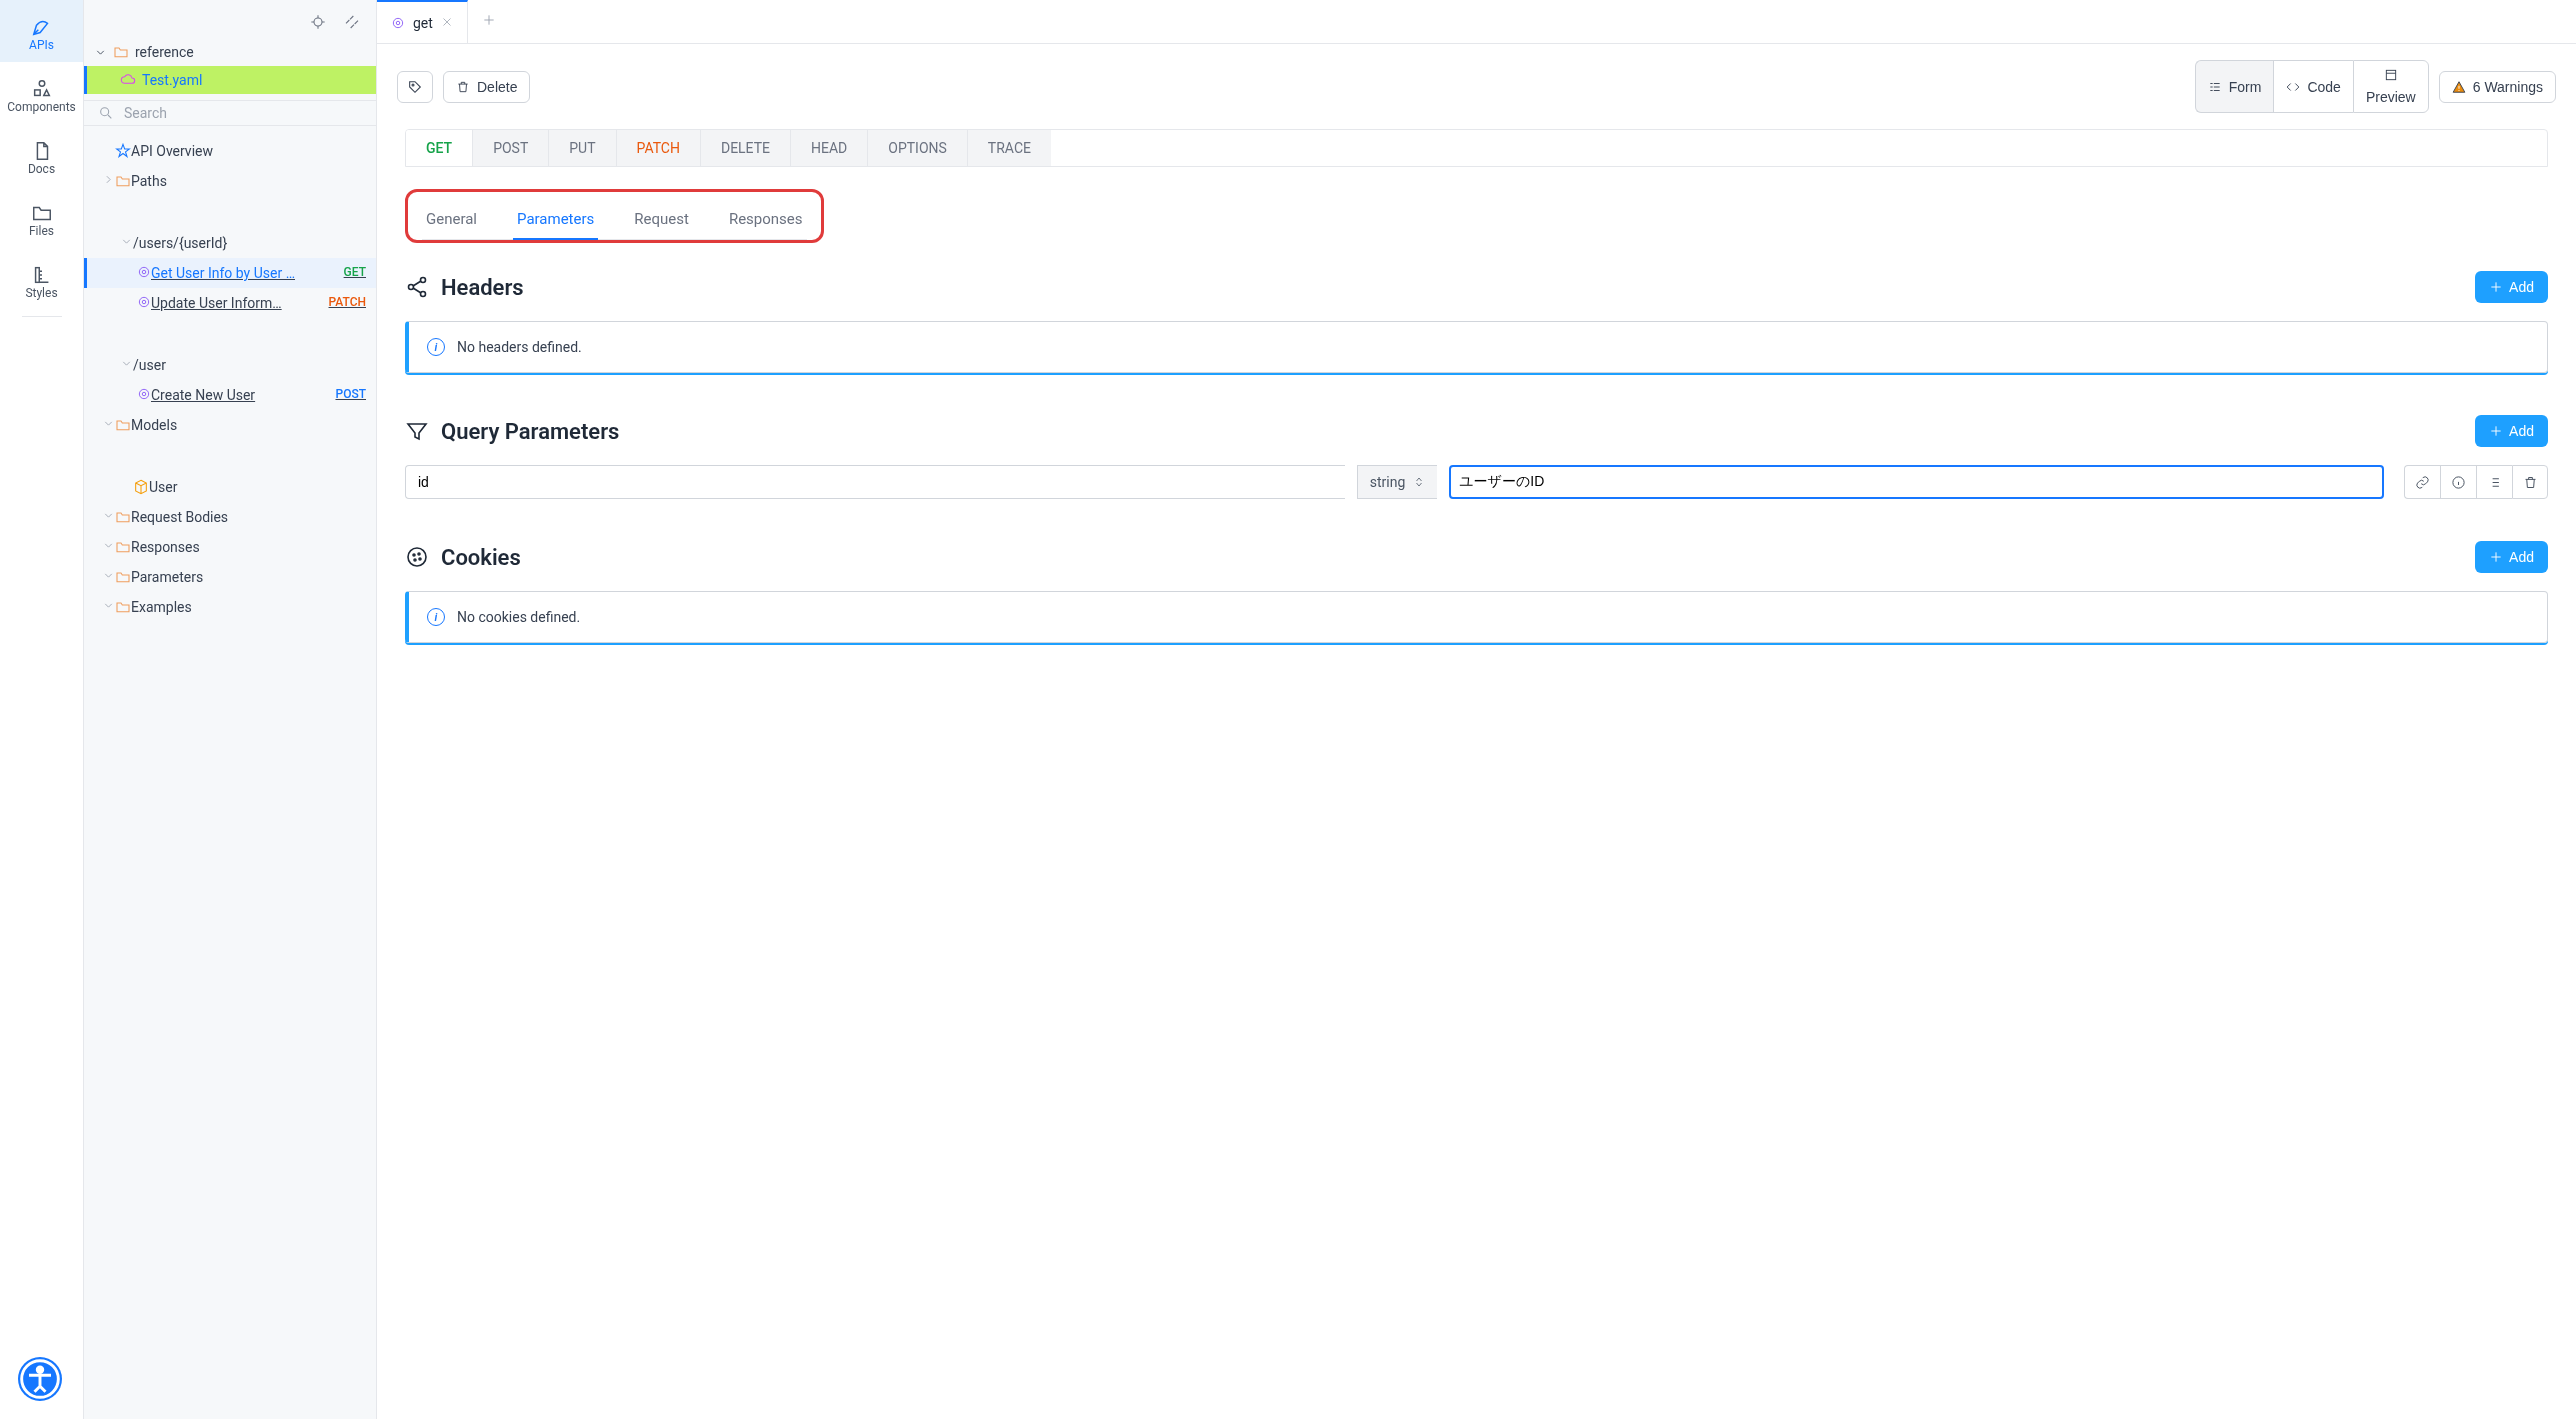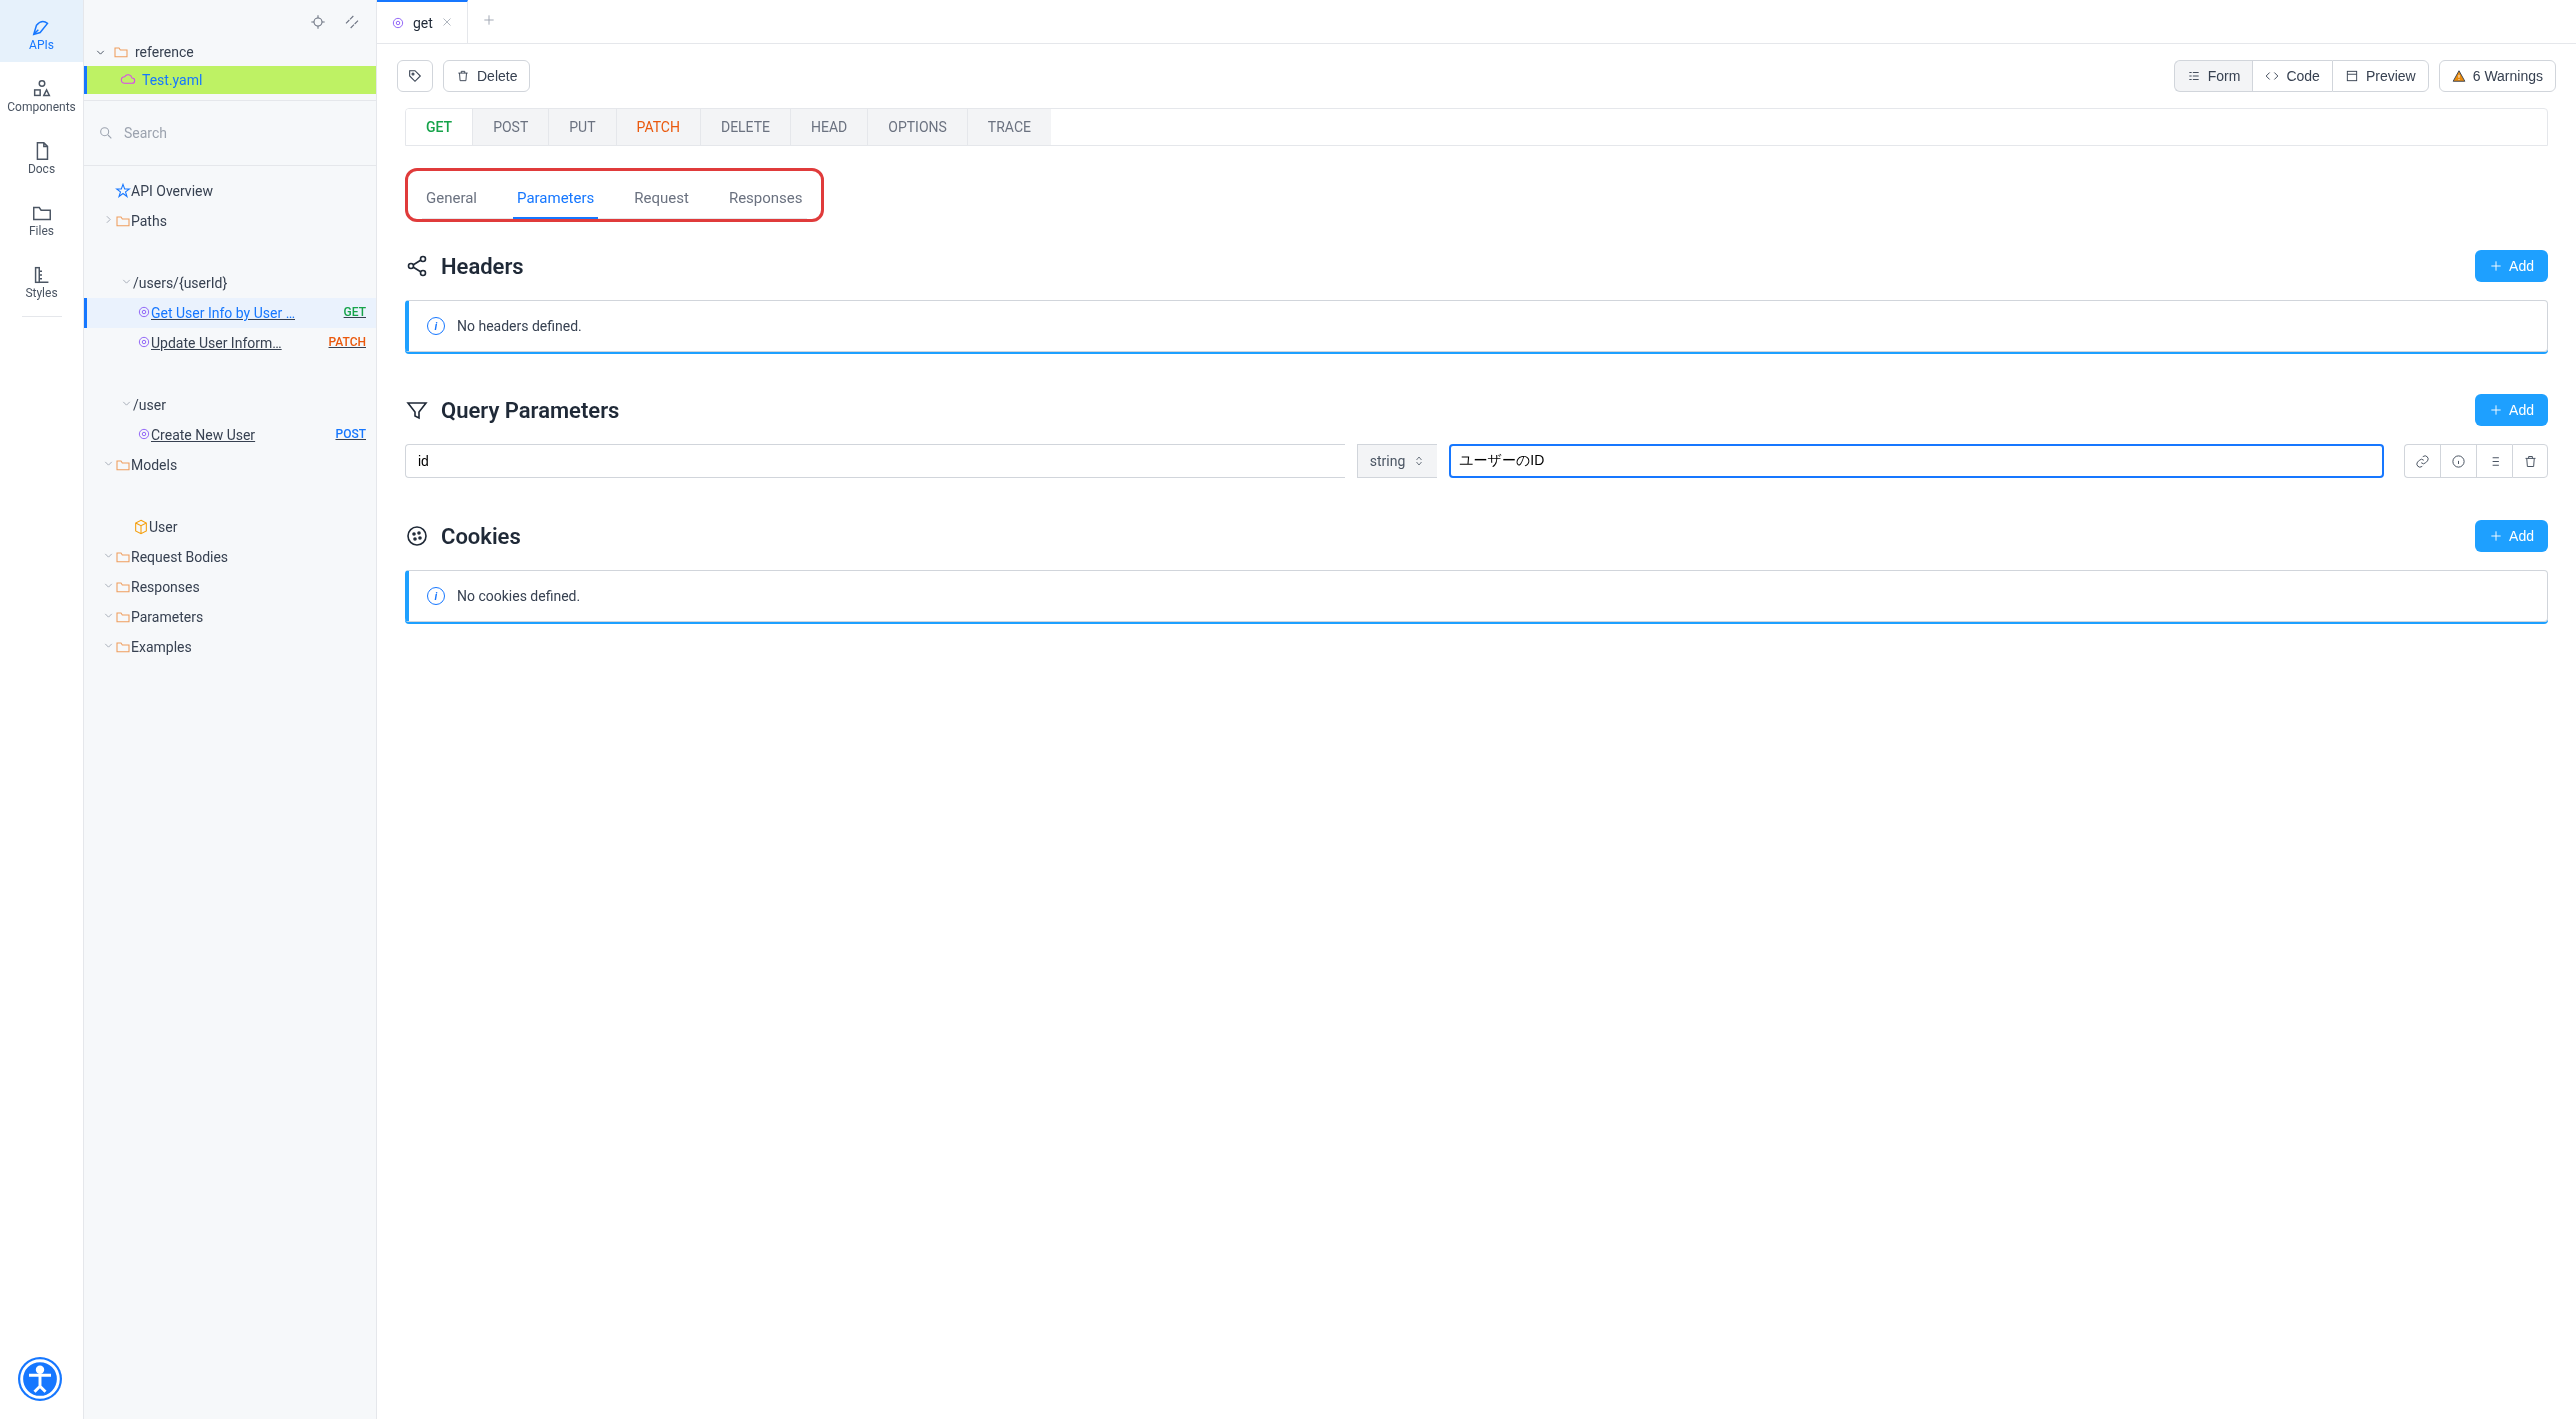--- a/index.html
+++ b/index.html
@@ -16,21 +16,21 @@
 
 
 .sidebar { width: 293px; background: #f6f8fa; border-right: 1px solid #e5e7eb; display: flex; flex-direction: column; }
 .sidebar-top { display: flex; align-items: center; justify-content: flex-end; padding: 10px 12px 4px; gap: 10px; }
 .sidebar-icon-btn { background: transparent; border: none; color: #6b7280; cursor: pointer; padding: 4px; display: flex; }
 .tree-row { display: flex; align-items: center; padding: 6px 10px; gap: 6px; color: #374151; cursor: pointer; }
 .tree-row.file-row { padding-left: 36px; }
 .tree-row.selected { background: #bef264; border-left: 3px solid #1677ff; padding-left: 33px; align-items: center; }
 .folder-icon { color: #ef9d5d; }
 .cloud-icon { color: #d946ef; }
-.search-row { display: flex; align-items: center; padding: 24px 14px; color: #9ca3af; gap: 10px; border-top: 1px solid #e5e7eb; border-bottom: 1px solid #e5e7eb; margin-top: 6px; }
+.search-row { display: flex; align-items: center; padding: 4px 14px; color: #9ca3af; gap: 10px; border-top: 1px solid #e5e7eb; border-bottom: 1px solid #e5e7eb; margin-top: 6px; }
 .nav-tree { padding: 10px 0; }
 .nav-item { display: flex; align-items: flex-start; padding: 7px 10px 7px 18px; gap: 0; color: #374151; cursor: pointer; }
 .nav-item.indent1 { padding-left: 36px; margin-top: 32px; }
 .nav-item.indent2 { padding-left: 53px; text-decoration: underline; }
 .nav-item.active { background: #eaf2fd; border-left: 3px solid #1677ff; padding-left: 50px; }
 .nav-item .chev { color: #9ca3af; width: 13px; flex-shrink: 0; }
 .nav-item .folder { color: #ef9d5d; }
 .nav-item .star { color: #1677ff; }
 .nav-item .target { color: #8b5cf6; }
 .nav-item .cube { color: #f59e0b; }
@@ -49,21 +49,21 @@
 .tab-add { padding: 0 14px; color: #9ca3af; cursor: pointer; }
 
 .toolbar { display: flex; align-items: center; padding: 16px 20px; gap: 10px; }
 .btn { display: flex; align-items: center; gap: 7px; padding: 7px 12px; border: 1px solid #d1d5db; border-radius: 6px; background: #fff; cursor: pointer; font-size: 14px; color: #374151; }
 .btn.icon-only { padding: 7px 9px; }
 .btn.active { background: #f3f4f6; }
 .toolbar-spacer { flex: 1; }
 .btn-group { display: flex; }
 .btn-group .btn { border-radius: 0; border-right-width: 0; }
 .btn-group .btn:first-child { border-top-left-radius: 6px; border-bottom-left-radius: 6px; }
-.btn-group .btn:last-child { border-top-right-radius: 6px; border-bottom-right-radius: 6px; border-right-width: 1px; }
+.btn-group .btn:last-child { border-top-right-radius: 6px; border-bottom-right-radius: 6px; border-right-width: 1px; flex-direction: column; }
 
 .content { flex: 1; overflow-y: auto; padding: 0 28px 40px; }
 
 .method-tabs { display: flex; border: 1px solid #e5e7eb; border-radius: 4px 4px 0 0; overflow: hidden; margin: 0 0 22px; }
 .method-tab { padding: 10px 20px; background: #f3f4f6; color: #6b7280; border-right: 1px solid #e5e7eb; cursor: pointer; font-size: 14px; }
 .method-tab:last-child { border-right: none; }
 .method-tab.active { background: #fff; color: #16a34a; font-weight: 500; }
 .method-tab.patch { color: #ea580c; }
 
 .subtabs-wrapper { border: 3px solid #e03b3b; border-radius: 12px; padding: 8px 14px 0; margin-bottom: 28px; display: inline-block; }

